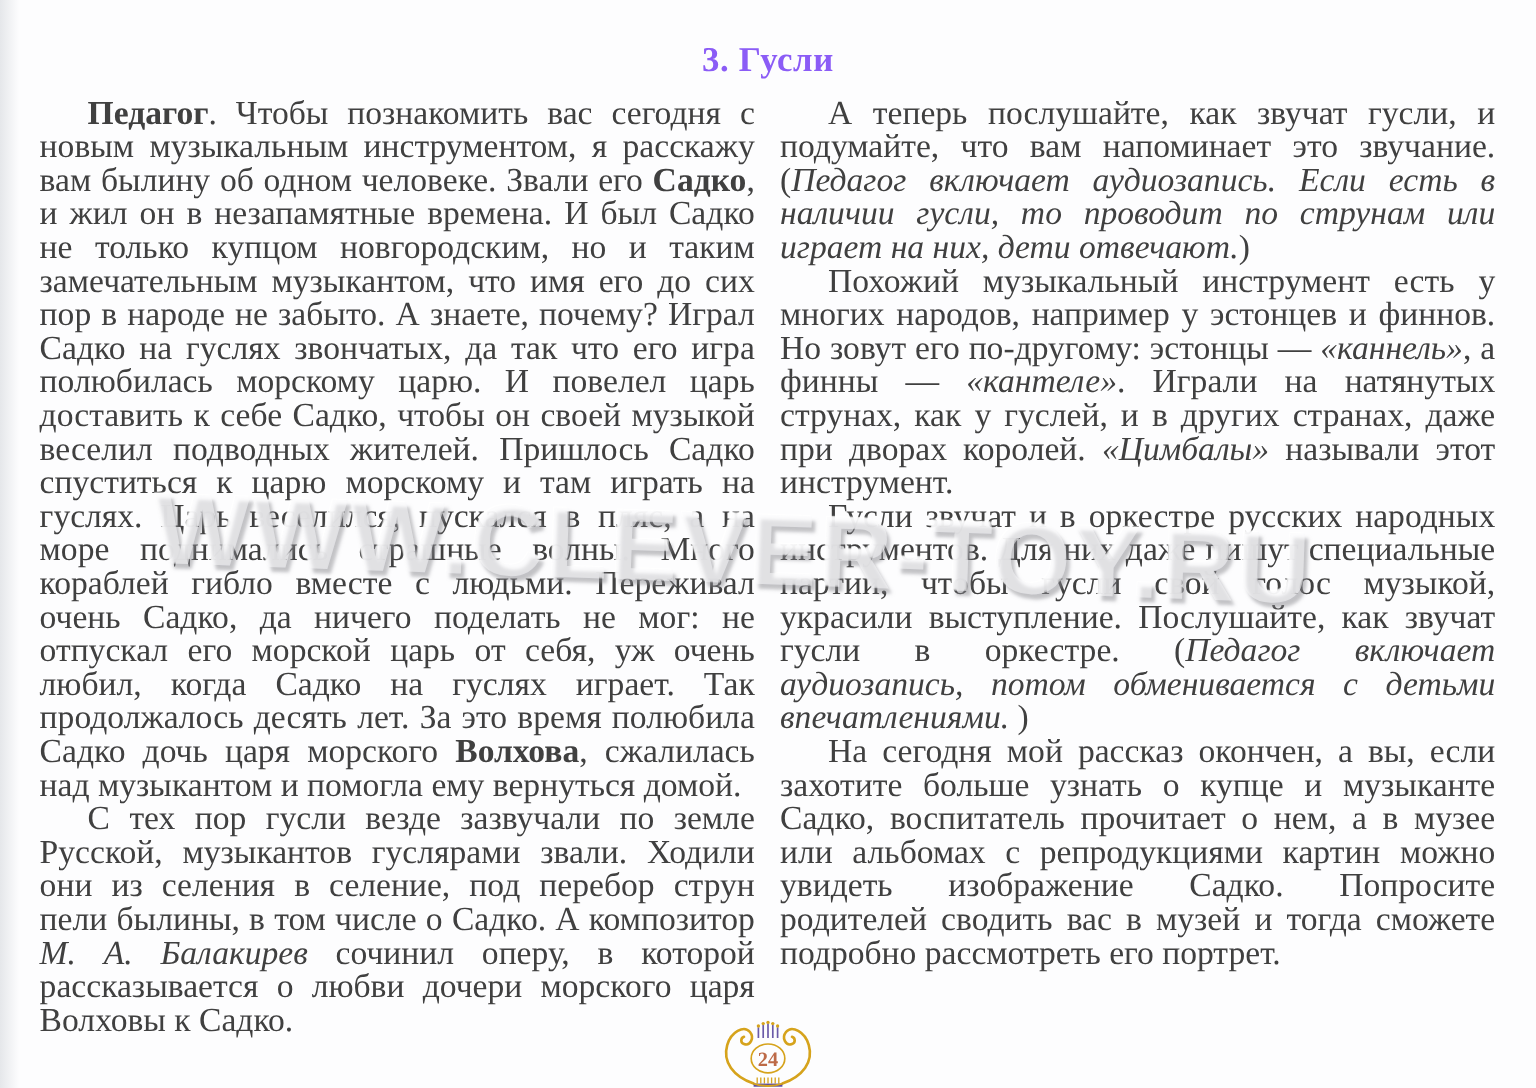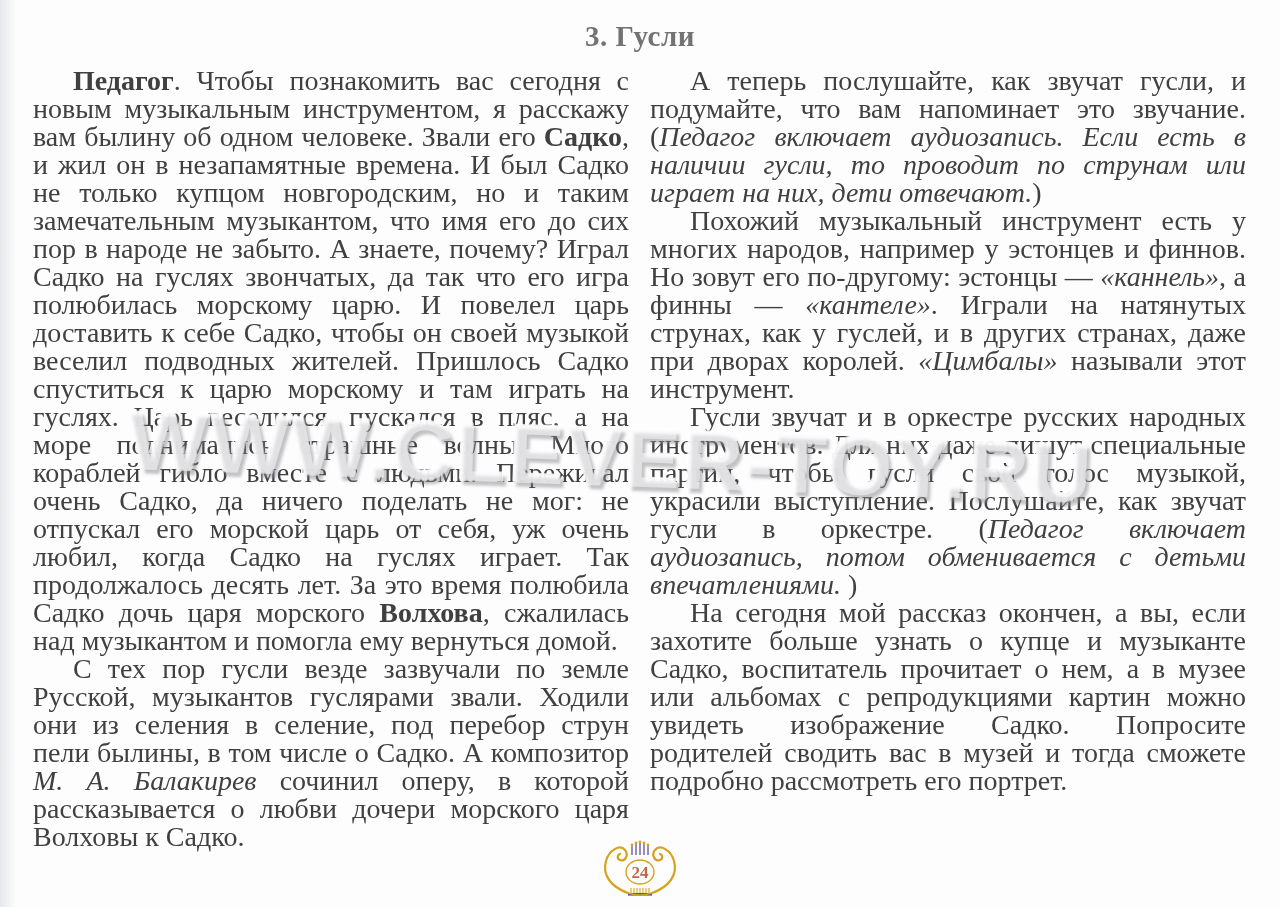--- a/index.html
+++ b/index.html
@@ -21,26 +21,26 @@
     height: 907px;
   }
   .edge-left {
     position: absolute;
     left: 0; top: 0;
     width: 16px; height: 100%;
     background: linear-gradient(to right, rgba(200,204,210,0.45), rgba(255,255,255,0));
     pointer-events: none;
   }
   .title {
-    padding-top: 20px;
+    padding-top: 34px;
     margin: 0 0 14px 0;
     text-align: center;
     font-size: 29px;
     font-weight: bold;
-    color: #737373;
+    color: #8b5cf6;
     letter-spacing: 0.5px;
   }
   .columns {
     display: flex;
     gap: 21px;
     padding: 0 33px;
   }
   .column {
     width: 596px;
     font-size: 28px;
@@ -69,21 +69,21 @@
     color: rgba(250, 250, 252, 0.55);
     text-shadow: 3px 4px 3px rgba(135,135,142,0.50),
                  -1px -1px 1px rgba(255,255,255,0.9);
     pointer-events: none;
     user-select: none;
   }
   .footer-ornament {
     position: absolute;
     left: 50%;
     transform: translateX(-50%);
-    bottom: 10px;
+    bottom: 0;
     width: 90px;
     height: 58px;
   }
   .footer-ornament svg { display: block; }
 </style>
 </head>
 <body>
 
 <div class="page">
 

